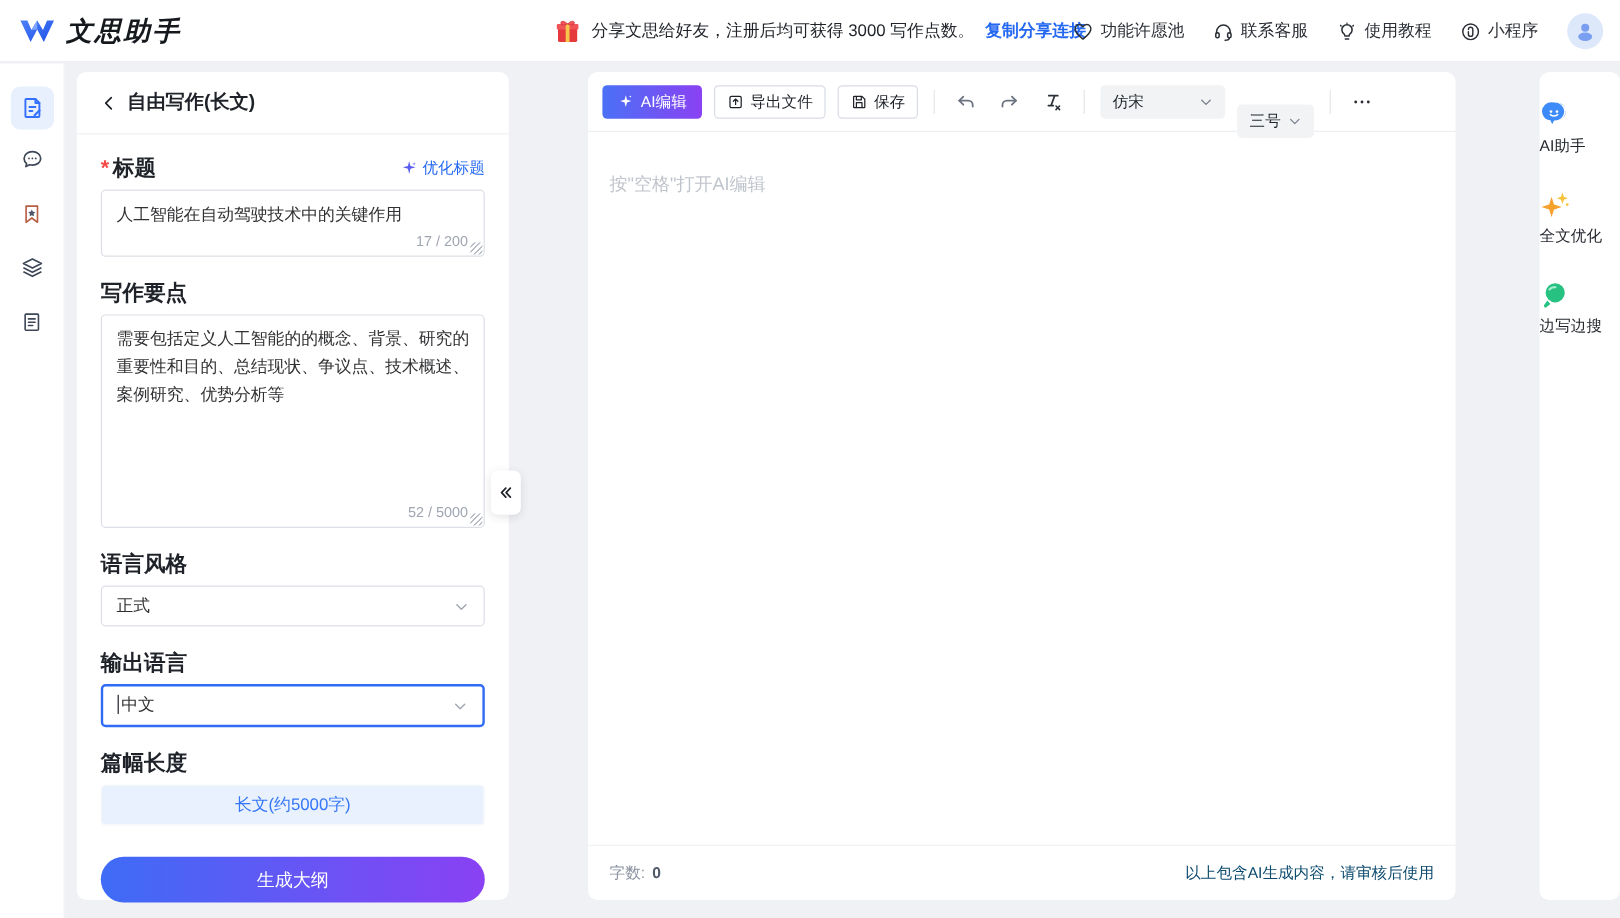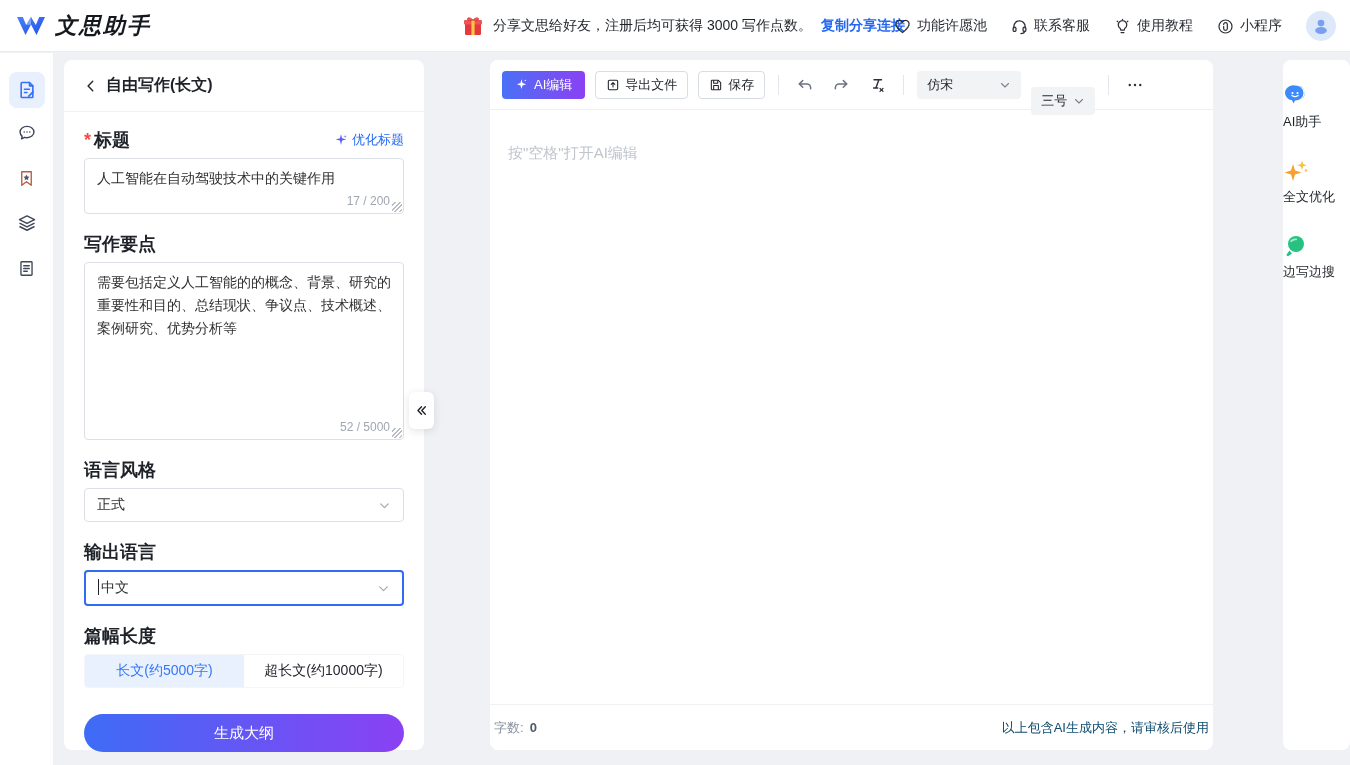--- a/index.html
+++ b/index.html
@@ -63,21 +63,21 @@
   .tb-btn { height:28px; padding:0 10px; background:#fff; border:1px solid #d8dce3; border-radius:4px; display:flex; align-items:center; gap:5px;
             font-size:13px; color:#1f2329; font-family:"Liberation Sans",sans-serif; cursor:pointer; }
   .tb-divider { width:1px; height:20px; background:#e3e6ea; margin:0 3px; }
   .tb-iconbtn { width:26px; height:26px; display:flex; align-items:center; justify-content:center; cursor:pointer; border-radius:4px; }
   .tb-select { height:28px; background:#f1f3f5; border-radius:4px; display:flex; align-items:center; justify-content:space-between;
                padding:0 10px; font-size:13px; color:#1f2329; cursor:pointer; }
   .tb-select.font { width:104px; } .tb-select.size { width:64px;margin-top:33px; }
   .placeholder { position:absolute; left:18px; top:84px; font-size:15px; color:#c0c4cc; pointer-events:none; }
   .editor-surface { position:absolute; left:0; right:0; top:51px; bottom:46px; cursor:text; }
   .statusbar { position:absolute; left:0; right:0; bottom:0; height:46px; border-top:1px solid #f0f1f4; display:flex; align-items:center;
-               justify-content:space-between; padding:0 4px; font-size:13px; }
+               justify-content:space-between; padding:0 18px; font-size:13px; }
   .wc { display:flex; align-items:center; }
   .wc-label { color:#8a919f; }
   .wc-value { color:#4e5969; font-weight:700; margin-left:6px; }
   .notice { color:#0c4a6e; }
 
   
   .tools { position:absolute; left:1283px; top:60px; width:67px; height:690px; background:#fff; border-radius:8px; }
   .tool-item { display:flex; flex-direction:column; align-items:flex-start; gap:5px; margin-top:24px; font-size:13px; color:#1f2329; cursor:pointer; }
   .tool-item + .tool-item { margin-top:28px; }
 
@@ -276,21 +276,20 @@
               <path d="M5 9 L12 16 L19 9"></path>
             </svg>
         </span>
       </div>
 
       <div class="field-row mt">
         <span class="field-label">篇幅长度</span>
       </div>
       <div class="segment">
         <div class="seg active">长文(约5000字)</div>
-        <div class="seg">超长文(约10000字)</div>
       </div>
 
       <button class="submit">生成大纲</button>
     </div>
   </section>
 
   <div class="collapse-tab">
     <span>
       <svg width="13" height="13" viewBox="0 0 24 24" fill="none" stroke="#1f2329" stroke-width="2.6" stroke-linecap="round" stroke-linejoin="round">
         <path d="M12 5 L5.5 12 L12 19 M19 5 L12.5 12 L19 19"></path>

